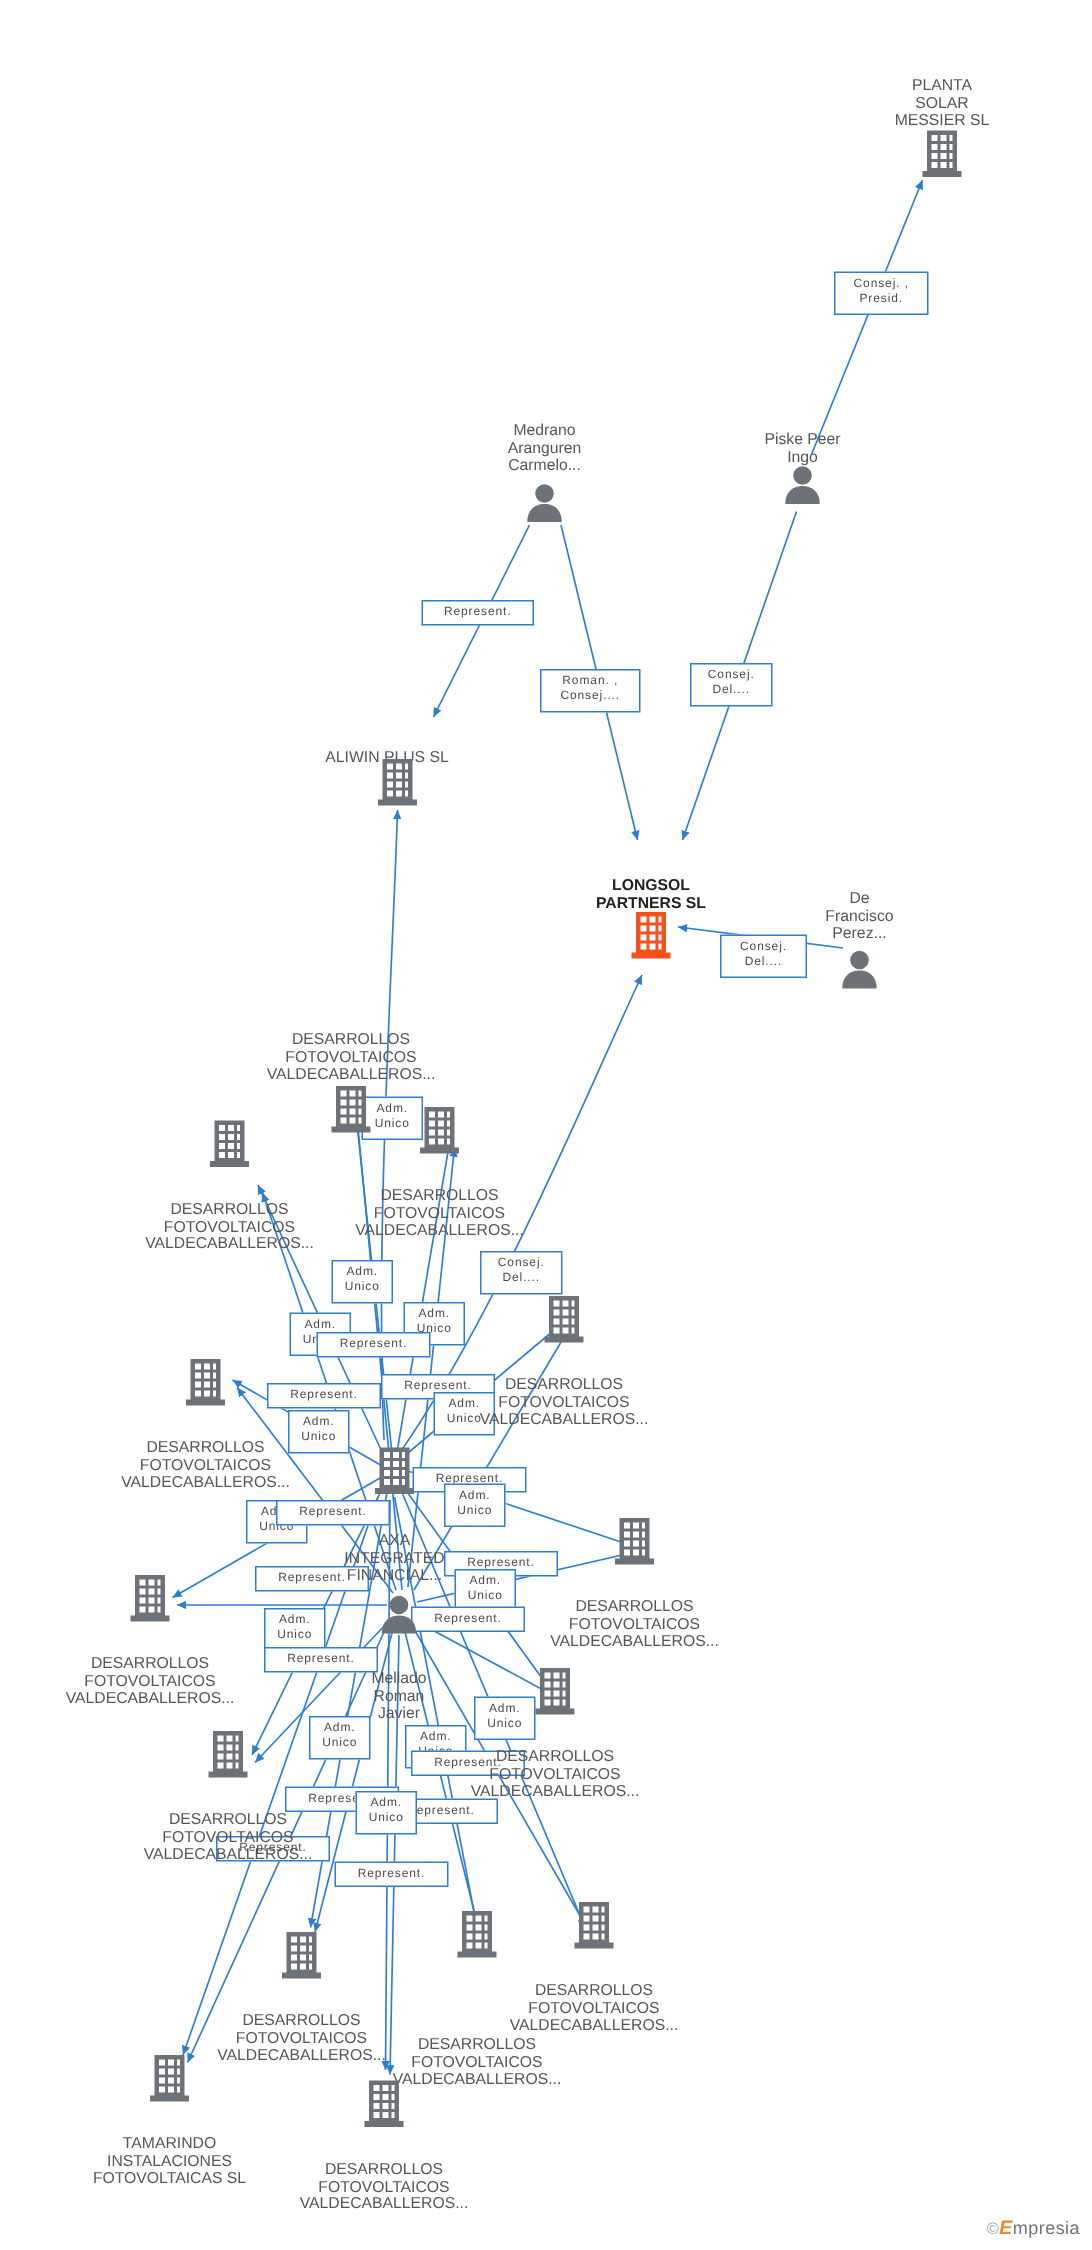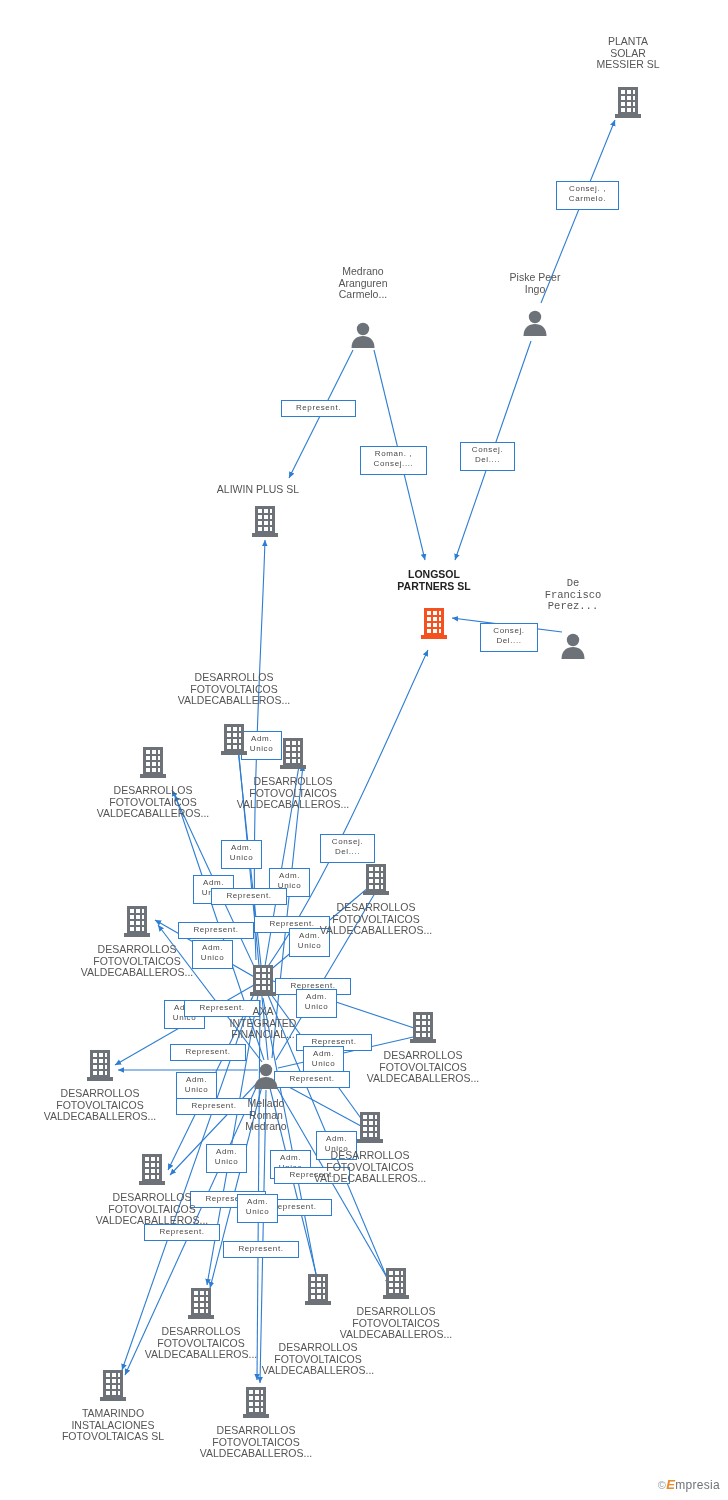--- a/index.html
+++ b/index.html
@@ -29,20 +29,21 @@
     position: absolute;
     width: 120px;
     margin-left: -60px;
     text-align: center;
   }
   .node .label {
     font-size: 10.5px;
     line-height: 11.5px;
     color: #555555;
     white-space: pre-line;
+    margin-top: 16px;
   }
   .node.focus .label {
     color: #222222;
     font-weight: bold;
   }
   .glyph {
     display: block;
     margin: 0 auto;
     line-height: 0;
   }
@@ -127,21 +128,21 @@
         <path d="M 276,1086 L 393,1288" marker-end="url(#ah)"></path>
         <path d="M 262,1086 L 210,1288" marker-end="url(#ah)"></path>
         <path d="M 270,1088 L 320,1290" marker-end="url(#ah)"></path>
         <path d="M 256,1088 L 125,1375" marker-end="url(#ah)"></path>
         <path d="M 266,1090 L 260,1383" marker-end="url(#ah)"></path>
       </g>
   </svg>
 
   <div id="badge-layer">
       <div class="badge" style="left: 556px; top: 181px; width: 63px; min-height: 29px;">Consej. ,
-Carmelo.</div>
+Presid.</div>
       <div class="badge" style="left: 281px; top: 400px; width: 75px; min-height: 17px;">Represent.</div>
       <div class="badge" style="left: 360px; top: 446px; width: 67px; min-height: 29px;">Roman. ,
 Consej....</div>
       <div class="badge" style="left: 460px; top: 442px; width: 55px; min-height: 29px;">Consej.
 Del....</div>
       <div class="badge" style="left: 480px; top: 623px; width: 58px; min-height: 29px;">Consej.
 Del....</div>
       <div class="badge" style="left: 241px; top: 731px; width: 41px; min-height: 29px;">Adm.
 Unico</div>
       <div class="badge" style="left: 221px; top: 840px; width: 41px; min-height: 29px;">Adm.
@@ -274,21 +275,21 @@
               <rect x="20" y="11" width="2" height="4"></rect>
               <rect x="8" y="17" width="4" height="4"></rect>
               <rect x="14" y="17" width="4" height="4"></rect>
               <rect x="20" y="17" width="2" height="4"></rect>
               <rect x="8" y="23" width="4" height="4"></rect>
               <rect x="14" y="23" width="4" height="4"></rect>
               <rect x="20" y="23" width="2" height="4"></rect>
             </g>
           </svg></span>
       </div>
-      <div class="node" style="left: 573px; top: 578px; font-family: Liberation Mono, monospace;">
+      <div class="node" style="left: 573px; top: 578px;">
         <div class="label">De
 Francisco
 Perez...</div>
       </div>
       <div class="node" style="left: 573px; top: 632px;">
         <span class="glyph"><svg width="26" height="28" viewBox="0 0 26 28">
             <circle cx="13" cy="8" r="6.2" fill="#6d7278"></circle>
             <path d="M1.5,27 C1.5,18.5 7,15 13,15 C19,15 24.5,18.5 24.5,27 Z" fill="#6d7278"></path>
           </svg></span>
       </div>
@@ -488,21 +489,21 @@
               <rect x="20" y="17" width="2" height="4"></rect>
               <rect x="8" y="23" width="4" height="4"></rect>
               <rect x="14" y="23" width="4" height="4"></rect>
               <rect x="20" y="23" width="2" height="4"></rect>
             </g>
           </svg></span>
       </div>
       <div class="node" style="left: 266px; top: 1098px;">
         <div class="label">Mellado
 Roman
-Medrano</div>
+Javier</div>
       </div>
       <div class="node" style="left: 266px; top: 1062px;">
         <span class="glyph"><svg width="26" height="28" viewBox="0 0 26 28">
             <circle cx="13" cy="8" r="6.2" fill="#6d7278"></circle>
             <path d="M1.5,27 C1.5,18.5 7,15 13,15 C19,15 24.5,18.5 24.5,27 Z" fill="#6d7278"></path>
           </svg></span>
       </div>
       <div class="node" style="left: 370px; top: 1150px;">
         <div class="label">DESARROLLOS
 FOTOVOLTAICOS

